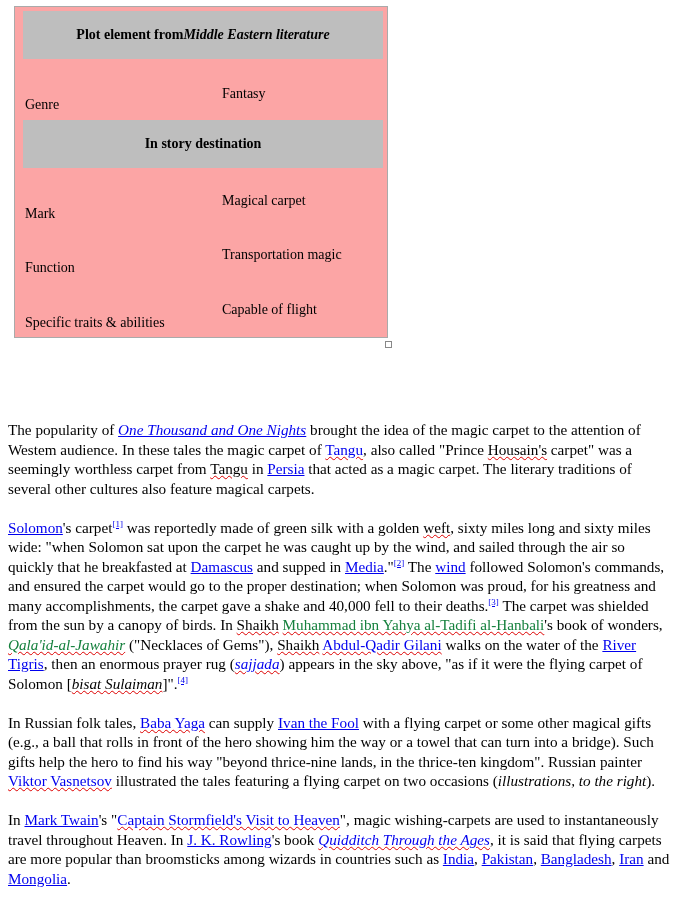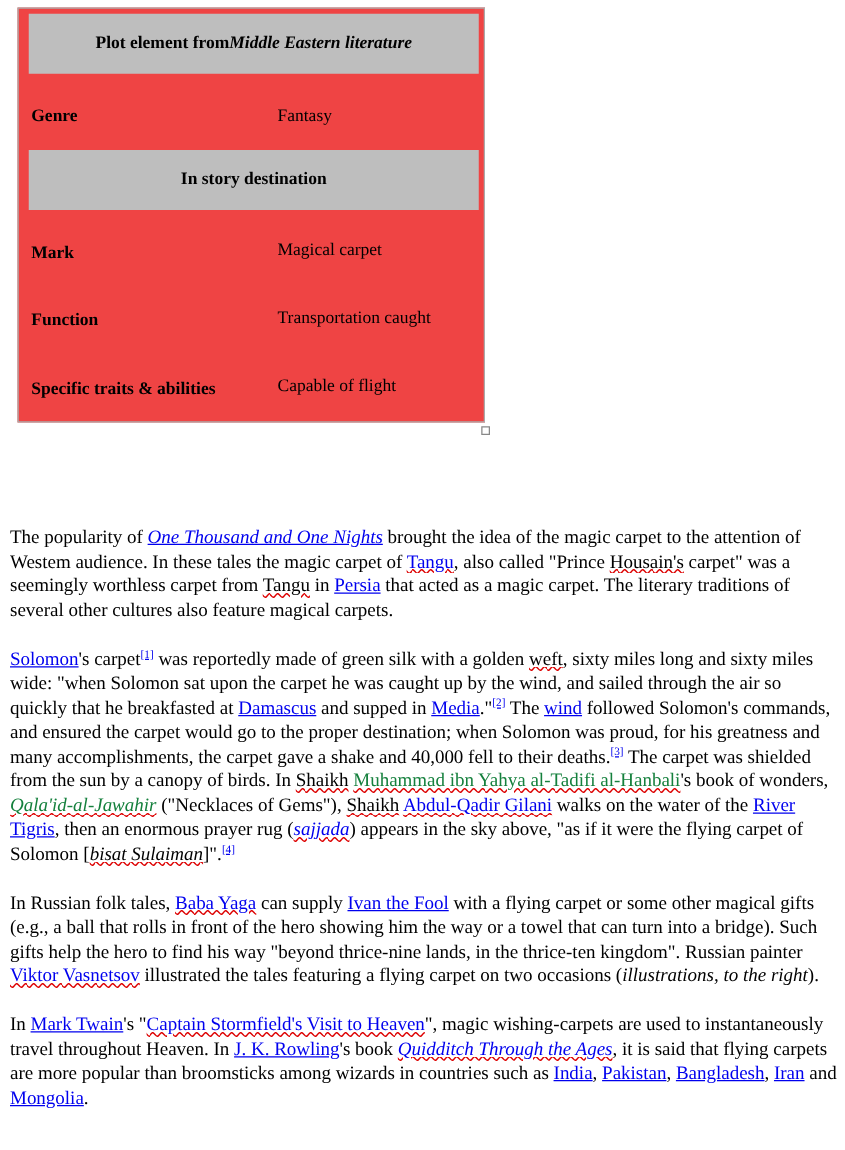--- a/index.html
+++ b/index.html
@@ -3,30 +3,30 @@
 <meta charset="utf-8">
 <style>
   html, body { margin: 0; padding: 0; background: #ffffff; }
   body {
     width: 676px; height: 920px; position: relative; overflow: hidden;
     font-family: "Liberation Serif", "DejaVu Serif", serif;
     color: #000000;
   }
   .infobox {
     position: absolute; left: 14px; top: 6px; width: 374px; height: 332px;
-    background: #ef4444; border: 1px solid #aaaaaa; box-sizing: border-box;
+    background: #fca5a5; border: 1px solid #aaaaaa; box-sizing: border-box;
   }
   .ib-header {
     position: absolute; left: 8px; width: 360px; height: 48px;
     background: #bebebe; display: flex; align-items: center; justify-content: center;
     font-weight: bold; font-size: 14px;
   }
   .ib-header i { font-style: italic; }
   .ib-row { position: absolute; left: 10px; width: 350px; font-size: 14px; }
-  .ib-row .lbl { position: absolute; left: 0; font-weight: bold; }
+  .ib-row .lbl { position: absolute; left: 0; font-weight: normal; margin-top: 11px; }
   .ib-row .val { position: absolute; left: 197px; }
   .resize-handle {
     position: absolute; left: 385px; top: 341px; width: 5px; height: 5px;
     border: 1px solid #888; background: #fff;
   }
   .content { position: absolute; left: 8px; top: 420px; width: 664px; font-size: 15.2px; line-height: 19.5px; }
   .content p { margin: 0 0 19.5px 0; }
   a { color: #0000ee; text-decoration: underline; }
   a.red { color: #15803d; }
   .sq { text-decoration: underline wavy #dd0000; text-decoration-thickness: 1px; }
@@ -44,21 +44,21 @@
     <span class="lbl">Genre</span>
     <span class="val">Fantasy</span>
   </div>
   <div class="ib-header" style="top:113px;">In story destination</div>
   <div class="ib-row" style="top:188px;">
     <span class="lbl">Mark</span>
     <span class="val" style="top:-2px;">Magical carpet</span>
   </div>
   <div class="ib-row" style="top:242px;">
     <span class="lbl">Function</span>
-    <span class="val" style="top:-2px;">Transportation caught</span>
+    <span class="val" style="top:-2px;">Transportation magic</span>
   </div>
   <div class="ib-row" style="top:297px;">
     <span class="lbl">Specific traits &amp; abilities</span>
     <span class="val" style="top:-2px;">Capable of flight</span>
   </div>
 </div>
 <div class="resize-handle"></div>
 
 <div class="content">
   <p><span>The popularity of </span><a href="#" style="font-style:italic">One Thousand and One Nights</a><span> brought the idea of the magic carpet to the attention of Westem audience. In these tales the magic carpet of </span><a href="#" class="sq">Tangu</a><span>, also called "Prince </span><span class="sq">Housain's</span><span> carpet" was a seemingly worthless carpet from </span><span class="sq">Tangu</span><span> in </span><a href="#">Persia</a><span> that acted as a magic carpet. The literary traditions of several other cultures also feature magical carpets.</span></p>

